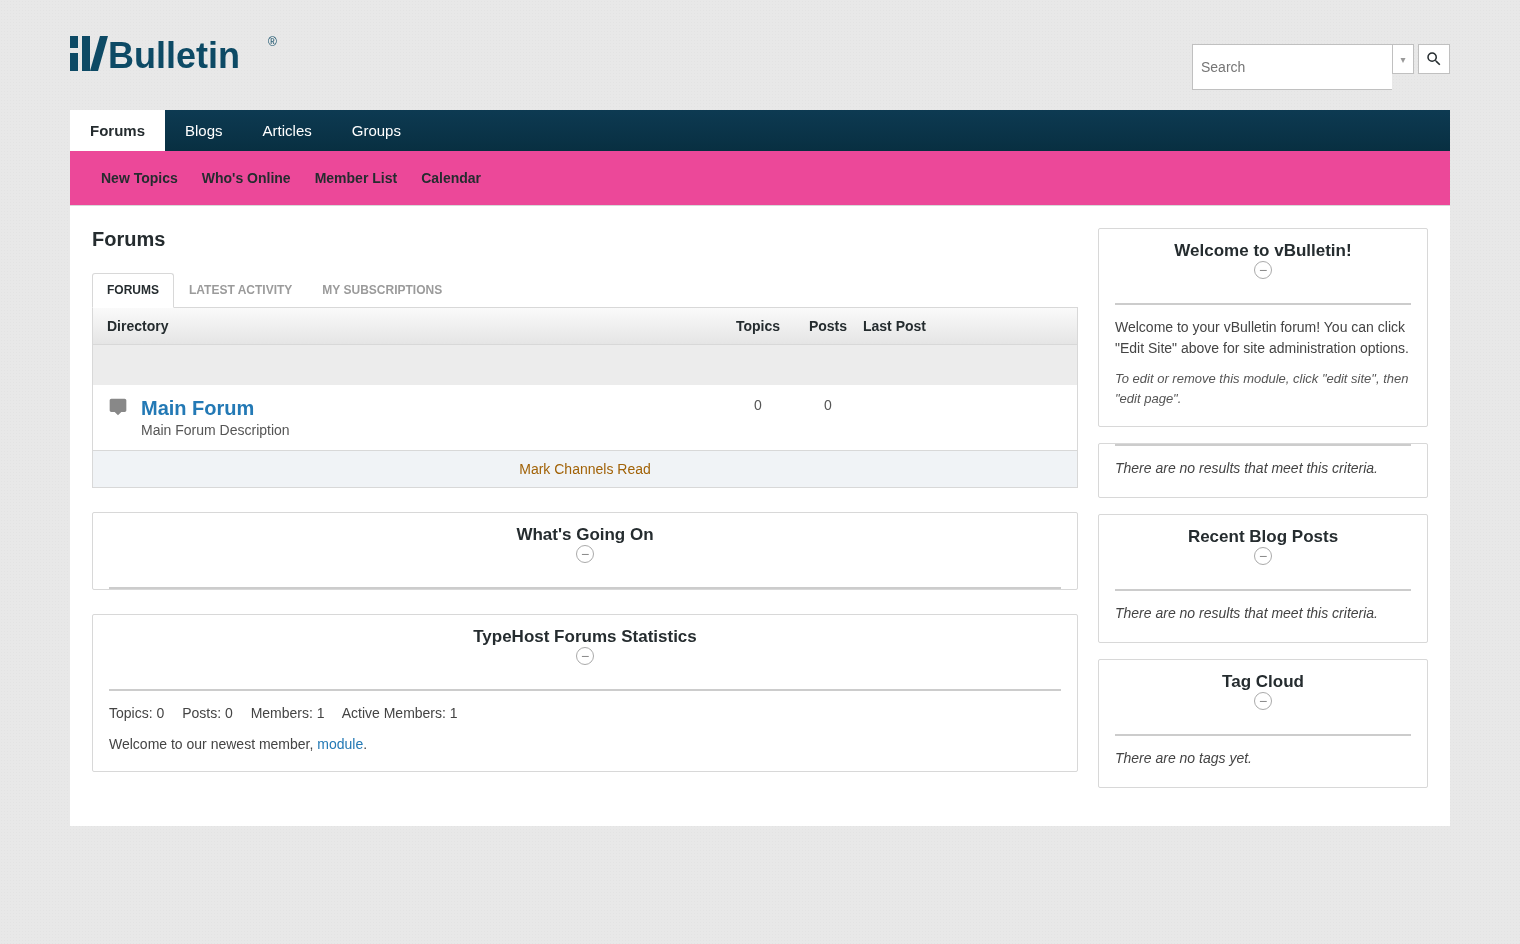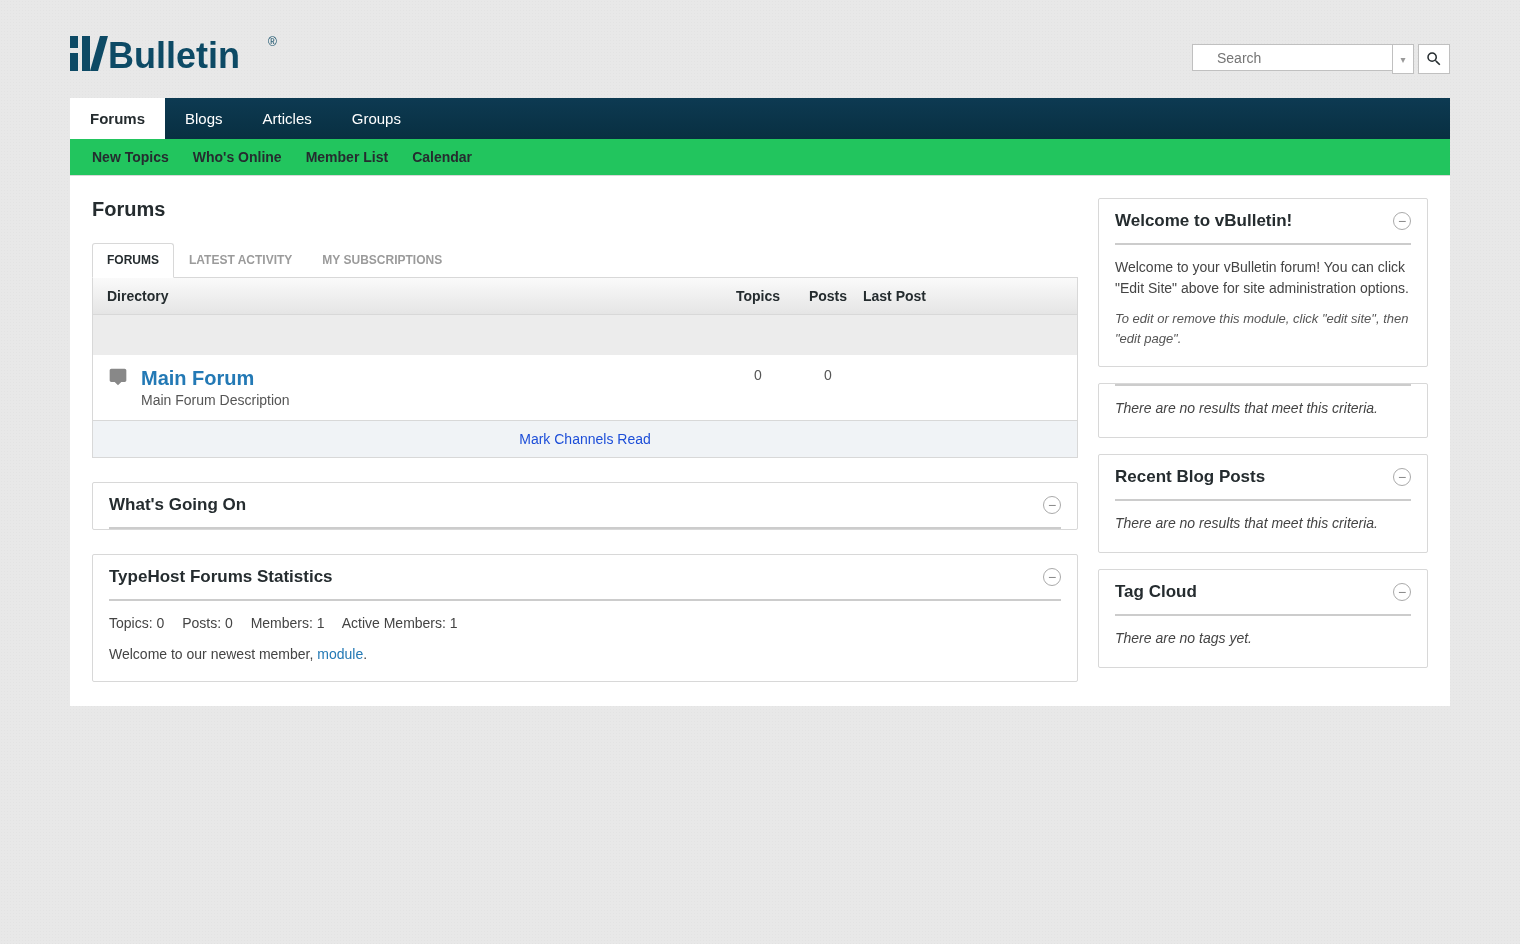--- a/index.html
+++ b/index.html
@@ -10,22 +10,22 @@
   background-size: 3px 3px;
   font-size: 14px;
   color: #252c2f;
 }
 .container { width: 1380px; margin: 0 auto; }
 .header { padding: 20px 0; display: flex; justify-content: space-between; align-items: flex-start; }
 .logo { display: flex; align-items: center; padding-top: 8px; }
 .logo svg { width: 210px; height: 50px; }
 .search-wrap { display: flex; margin-top: 24px; }
 .search-box {
-  width: 200px; height: 27px; border: 1px solid #c0c0c0;
-  padding: 0 24px; font-size: 14px; color: #666;
+  width: 200px; height: 46px; border: 1px solid #c0c0c0;
+  padding: 0 8px; font-size: 14px; color: #666;
   border-right: none;
 }
 .search-dropdown {
   width: 22px; height: 30px; border: 1px solid #c0c0c0;
   border-left: 1px solid #c0c0c0; background: #fff;
   display: flex; align-items: center; justify-content: center;
   cursor: pointer;
 }
 .search-dropdown::after { content: "▾"; color: #999; font-size: 10px; }
 .search-btn {
@@ -40,22 +40,22 @@
   background: linear-gradient(to bottom, #0d3a52, #082f41);
   display: flex;
 }
 .navbar .tab {
   padding: 12px 20px; color: #fff; font-size: 15px;
   cursor: pointer; font-weight: normal;
 }
 .navbar .tab.active { background: #fff; color: #252c2f; font-weight: bold; }
 
 .subnav {
-  background: #22c55e; border-bottom: 1px solid #d8d8d8;
-  display: flex; padding: 0;
+  background: #ec4899; border-bottom: 1px solid #d8d8d8;
+  display: flex; padding: 9px;
 }
 .subnav .item { padding: 10px 12px; font-size: 14px; font-weight: bold; color: #252c2f; cursor: pointer; }
 .subnav .item:first-child { padding-left: 22px; }
 
 .main { background: #fff; padding: 22px; display: flex; gap: 20px; }
 .left-col { flex: 1; }
 .right-col { width: 330px; }
 
 .page-title { font-size: 20px; font-weight: bold; margin-bottom: 22px; }
 
@@ -97,29 +97,30 @@
 .forum-info { flex: 1; }
 .forum-title { color: #2379b5; font-weight: bold; font-size: 20px; cursor: pointer; }
 .forum-desc { color: #555; font-size: 14px; margin-top: 2px; }
 .forum-topics, .forum-posts { width: 70px; text-align: center; color: #555; }
 .forum-last { width: 200px; }
 
 .mark-read-row {
   background: #f0f3f6; border: 1px solid #d8d8d8;
   text-align: center; padding: 10px 0;
 }
-.mark-read-row a { color: #1d4ed8; cursor: pointer; }
+.mark-read-row a { color: #a16207; cursor: pointer; }
 
 .panel {
   border: 1px solid #d8d8d8; margin-top: 24px;
   background: #fff; border-radius: 2px;
 }
 .panel-head {
   display: flex; justify-content: space-between; align-items: center;
-  padding: 12px 16px 12px;
+  padding: 12px 16px 24px;
+  flex-direction: column;
 }
 .panel-head h3 { font-size: 17px; font-weight: bold; }
 .collapse-btn {
   width: 18px; height: 18px; border-radius: 50%;
   border: 1px solid #aaa; display: flex;
   align-items: center; justify-content: center;
   cursor: pointer; background: #fff;
 }
 .collapse-btn::before { content: "−"; color: #888; line-height: 1; }
 .panel-divider { border-top: 2px solid #ccc; margin: 0 16px; }

